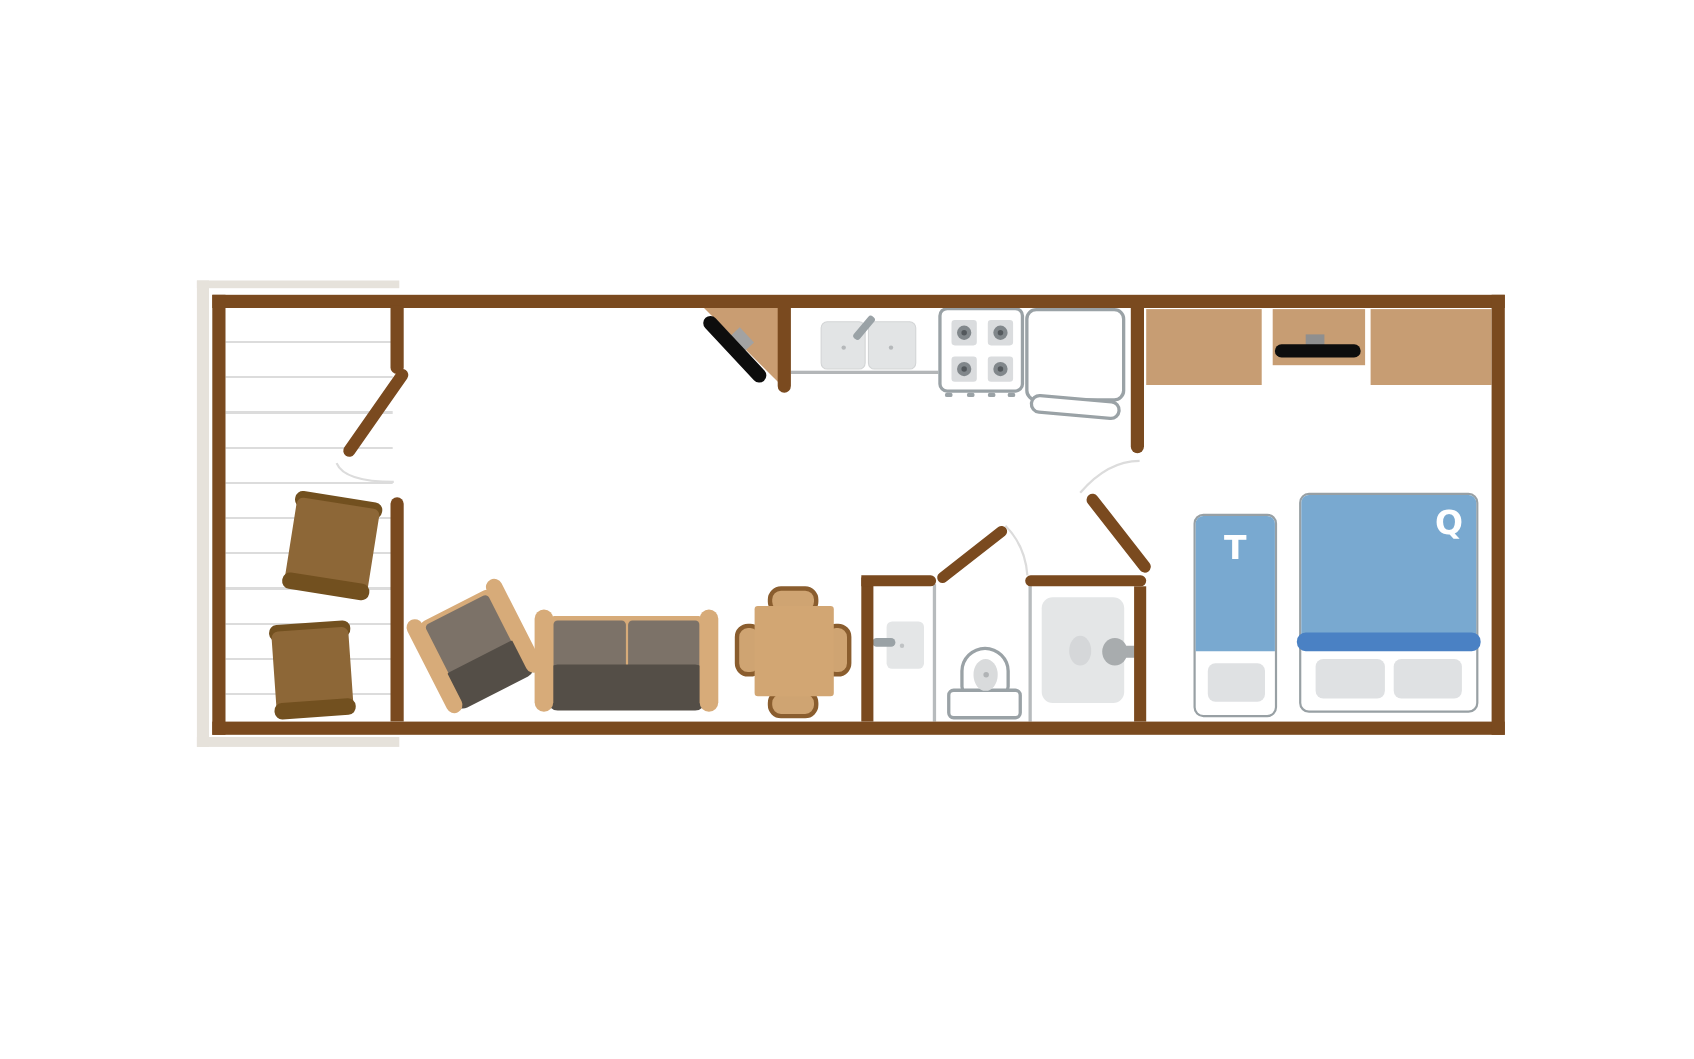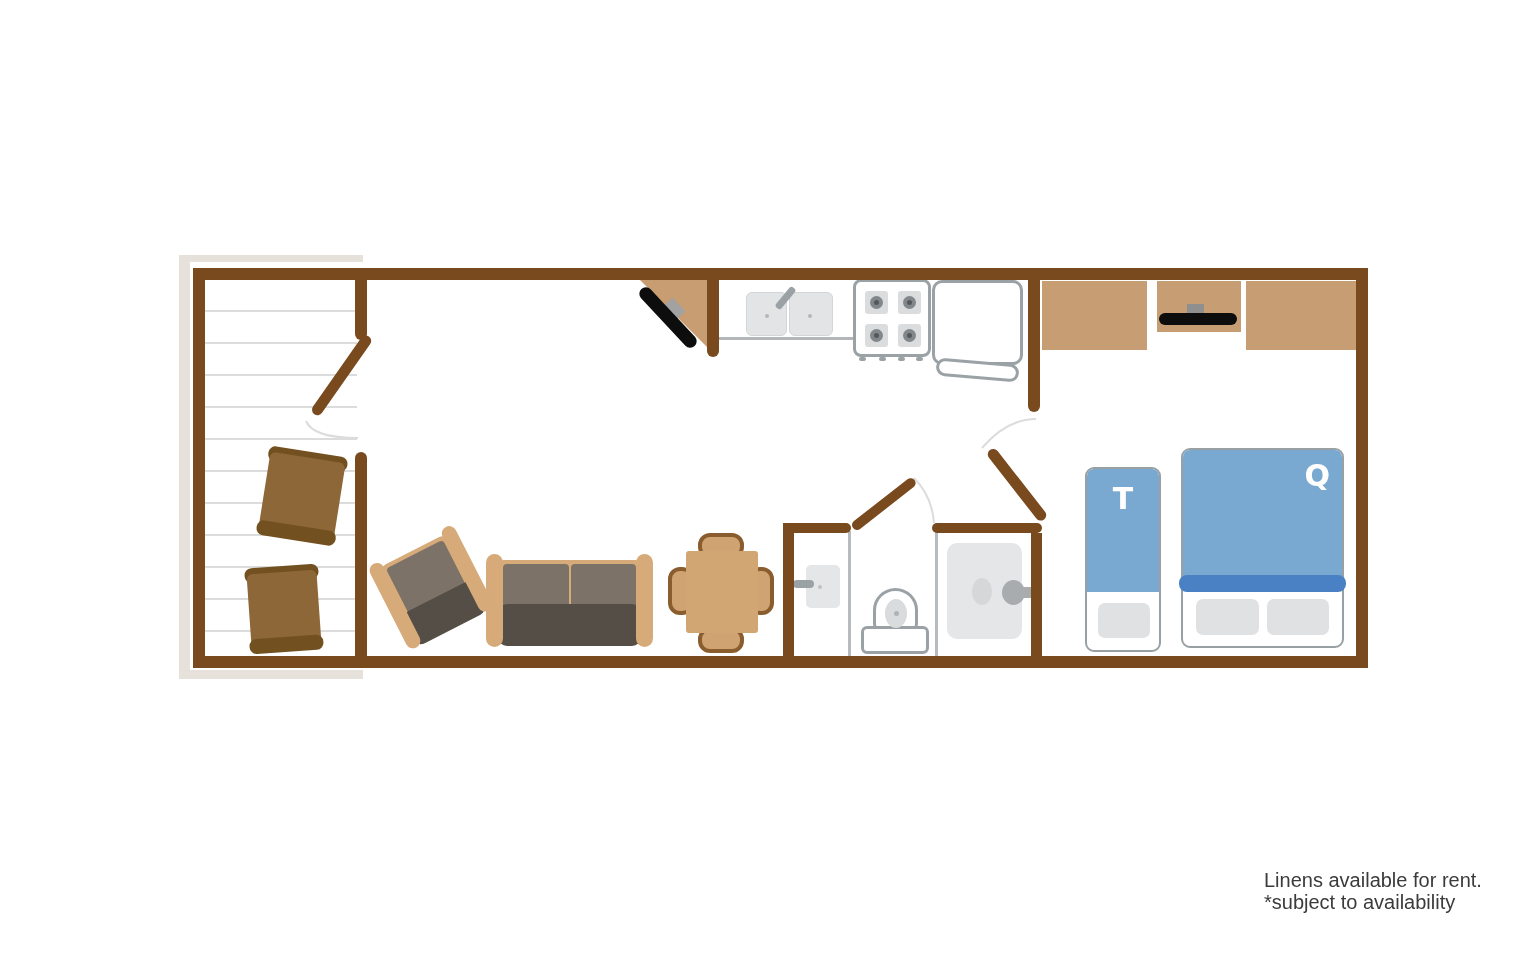--- a/index.html
+++ b/index.html
@@ -194,18 +194,14 @@
 
   <div class="wall" style="left:783px;top:525px;width:11px;height:131px;"></div>
   <div class="wall" style="left:783px;top:523px;width:68px;height:10px;border-radius:0 5px 5px 0;"></div>
   <div class="wall" style="left:932px;top:523px;width:110px;height:10px;border-radius:5px;"></div>
   <div class="wall" style="left:1031px;top:533px;width:11px;height:123px;"></div>
 
   <div class="door" style="left:361px;top:335px;width:95px;height:11px;transform:rotate(125deg);"></div>
   <div class="door" style="left:852px;top:520px;width:78px;height:10px;transform:rotate(-38deg);"></div>
   <div class="door" style="left:1036px;top:510px;width:88px;height:11px;transform:rotate(-128deg);"></div>
 
-  <div class="note">
-    <div>Linens available for rent.</div>
-    <div>*subject to availability</div>
-  </div>
 
 </div>
 
 </body></html>

